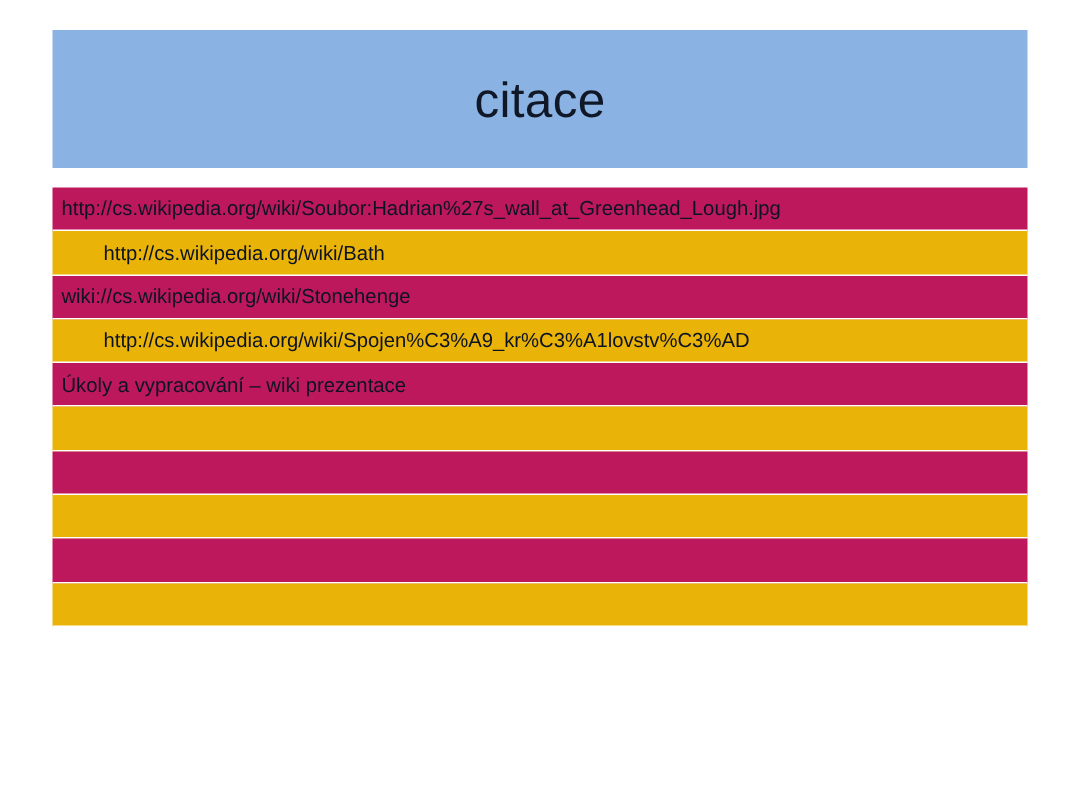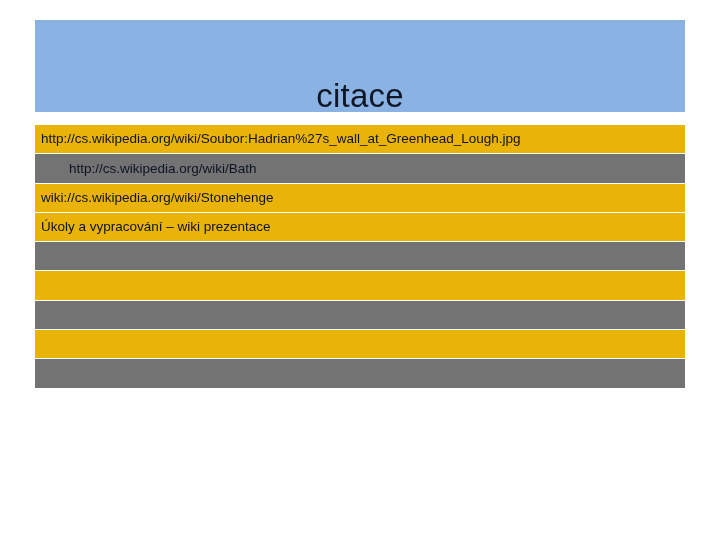--- a/index.html
+++ b/index.html
@@ -20,21 +20,21 @@
     background: #ffffff;
   }
   .title-banner {
     position: absolute;
     left: 35px;
     top: 20px;
     width: 650px;
     height: 92px;
     background: #8ab3e4;
     display: flex;
-    align-items: flex-end;
+    align-items: center;
     justify-content: center;
   }
   .title-text {
     font-family: "Liberation Sans", sans-serif;
     font-size: 33px;
     font-weight: 400;
     color: #101828;
     letter-spacing: 0.2px;
     line-height: 1;
     text-align: center;
@@ -49,24 +49,24 @@
     box-sizing: border-box;
     width: 650px;
     height: 29.3px;
     display: flex;
     align-items: center;
     padding-left: 6px;
     border-bottom: 1px solid #ffffff;
     overflow: hidden;
   }
   .row.dark {
-    background: #eab308;
+    background: #be185d;
   }
   .row.light {
-    background: #737373;
+    background: #eab308;
     padding-left: 34px;
   }
   .row-text {
     font-family: "Liberation Sans", sans-serif;
     font-size: 13.5px;
     color: #0c1324;
     white-space: nowrap;
     line-height: 1;
   }
   .row.empty .row-text {
@@ -85,20 +85,23 @@
   <div class="citation-table">
     <div class="row dark">
       <span class="row-text">http://cs.wikipedia.org/wiki/Soubor:Hadrian%27s_wall_at_Greenhead_Lough.jpg</span>
     </div>
     <div class="row light">
       <span class="row-text">http://cs.wikipedia.org/wiki/Bath</span>
     </div>
     <div class="row dark">
       <span class="row-text">wiki://cs.wikipedia.org/wiki/Stonehenge</span>
     </div>
+    <div class="row light">
+      <span class="row-text">http://cs.wikipedia.org/wiki/Spojen%C3%A9_kr%C3%A1lovstv%C3%AD</span>
+    </div>
     <div class="row dark">
       <span class="row-text">Úkoly a vypracování – wiki prezentace</span>
     </div>
     <div class="row light empty">
       <span class="row-text"></span>
     </div>
     <div class="row dark empty">
       <span class="row-text"></span>
     </div>
     <div class="row light empty">

